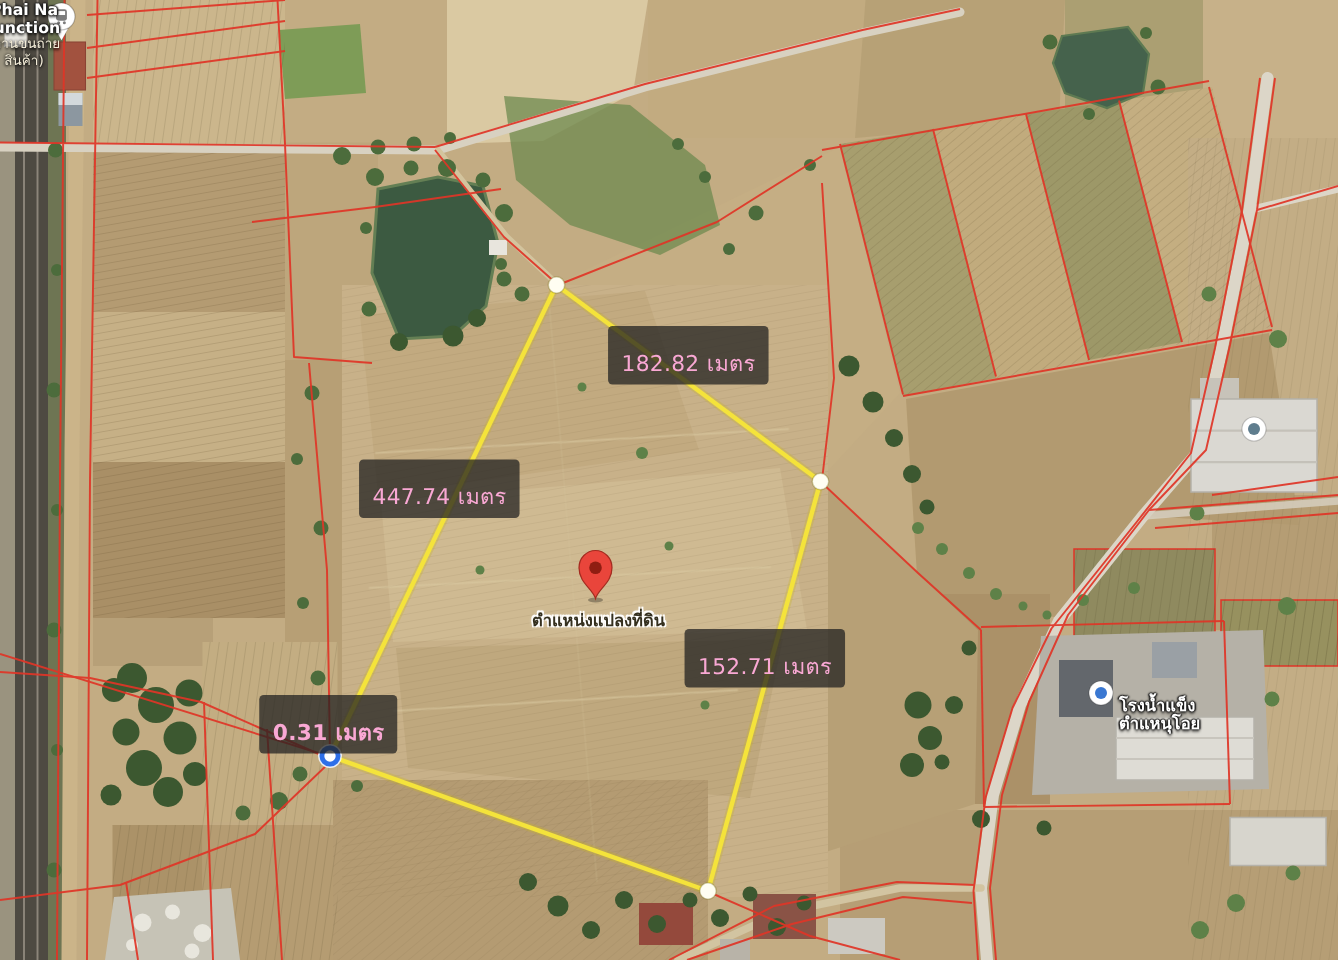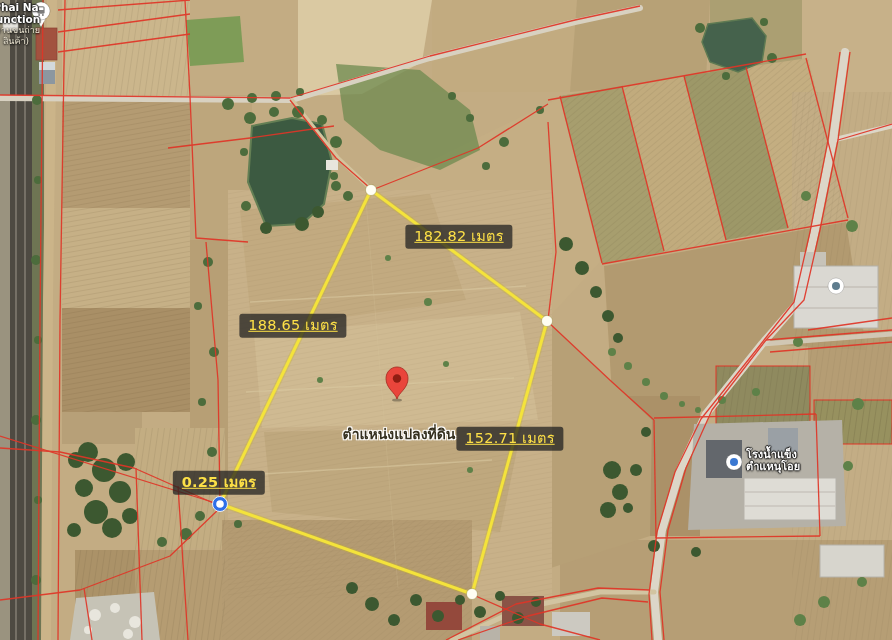--- a/index.html
+++ b/index.html
@@ -1,34 +1,34 @@
 <!DOCTYPE html>
 <html><head>
 <meta charset="utf-8">
 <style>
   html,body{margin:0;padding:0;background:#222;}
   #stage{position:relative;width:892px;height:640px;overflow:hidden;
          font-family:"DejaVu Sans","Liberation Sans",sans-serif;}
   #stage svg{position:absolute;left:0;top:0;}
   .measure{position:absolute;transform:translate(-50%,-50%);
-           background:rgba(32,32,32,.74);color:#fde047;
+           background:rgba(32,32,32,.74);color:#f9a8d4;
            font-size:14.5px;letter-spacing:.2px;line-height:1.2;
-           padding:3px 9px 4px;border-radius:3px;white-space:nowrap;text-decoration:underline;}
+           padding:18px 9px 4px;border-radius:3px;white-space:nowrap;}
   .pin-label{position:absolute;left:399px;top:404px;transform:translateX(-50%);
-             font-size:14px;font-weight:bold;color:#35301f;white-space:nowrap;
+             font-size:11px;font-weight:bold;color:#35301f;white-space:nowrap;
              text-shadow:-1px -1px 0 rgba(255,255,255,.95),1px -1px 0 rgba(255,255,255,.95),
                          -1px 1px 0 rgba(255,255,255,.95),1px 1px 0 rgba(255,255,255,.95),
-                          0 0 3px rgba(255,255,255,.9);margin-top:19px;}
+                          0 0 3px rgba(255,255,255,.9);}
   .station-text{position:absolute;left:-44px;top:1px;width:120px;text-align:center;color:#fff;}
   .station-text .en{font-size:10.5px;font-weight:bold;line-height:12px;
         text-shadow:-1px 0 1px rgba(30,30,30,.9),1px 0 1px rgba(30,30,30,.9),
                     0 -1px 1px rgba(30,30,30,.9),0 1px 2px rgba(0,0,0,.9);}
   .station-text .th{font-size:9px;line-height:11px;color:#f3ecd8;
         text-shadow:0 0 2px rgba(20,20,20,.95),0 1px 2px rgba(0,0,0,.9);}
-  .factory-text{position:absolute;left:746px;top:449px;color:#fff;
+  .factory-text{position:absolute;left:746px;top:465px;color:#fff;
         font-size:11px;font-weight:bold;line-height:12px;white-space:nowrap;
         text-shadow:-1px 0 1px rgba(20,20,20,.95),1px 0 1px rgba(20,20,20,.95),
                     0 -1px 1px rgba(20,20,20,.95),0 1px 2px rgba(0,0,0,.95);}
 </style>
 </head>
 <body>
 
 <div id="stage">
 <svg width="892" height="640" viewBox="0 0 892 640">
   <defs>
@@ -333,23 +333,23 @@
   </g>
 
   <g transform="translate(397,399)">
     <ellipse cy="1" rx="5" ry="1.6" fill="rgba(0,0,0,0.3)"></ellipse>
     <path d="M0,0 C-1.8,-6.5 -11,-10.5 -11,-20.5 C-11,-27 -6,-32 0,-32 C6,-32 11,-27 11,-20.5 C11,-10.5 1.8,-6.5 0,0 Z" fill="#e9453b" stroke="#a32a1f" stroke-width="0.8"></path>
     <circle cy="-20.5" r="4.2" fill="#8f1d12"></circle>
   </g>
 </svg>
 
   <div class="measure" style="left:459px;top:237px"><span>182.82 เมตร</span></div>
-  <div class="measure" style="left:293px;top:326px"><span>188.65 เมตร</span></div>
+  <div class="measure" style="left:293px;top:326px"><span>447.74 เมตร</span></div>
   <div class="measure" style="left:510px;top:439px"><span>152.71 เมตร</span></div>
-  <div class="measure" style="left:219px;top:483px;font-weight:bold"><span>0.25 เมตร</span></div>
+  <div class="measure" style="left:219px;top:483px;font-weight:bold"><span>0.31 เมตร</span></div>
 
   <div class="pin-label">ตำแหน่งแปลงที่ดิน</div>
 
   <div class="station-text">
     <div class="en">Phai Na</div>
     <div class="en">Junction</div>
     <div class="th">(ลานขนถ่าย</div>
     <div class="th">สินค้า)</div>
   </div>
 

